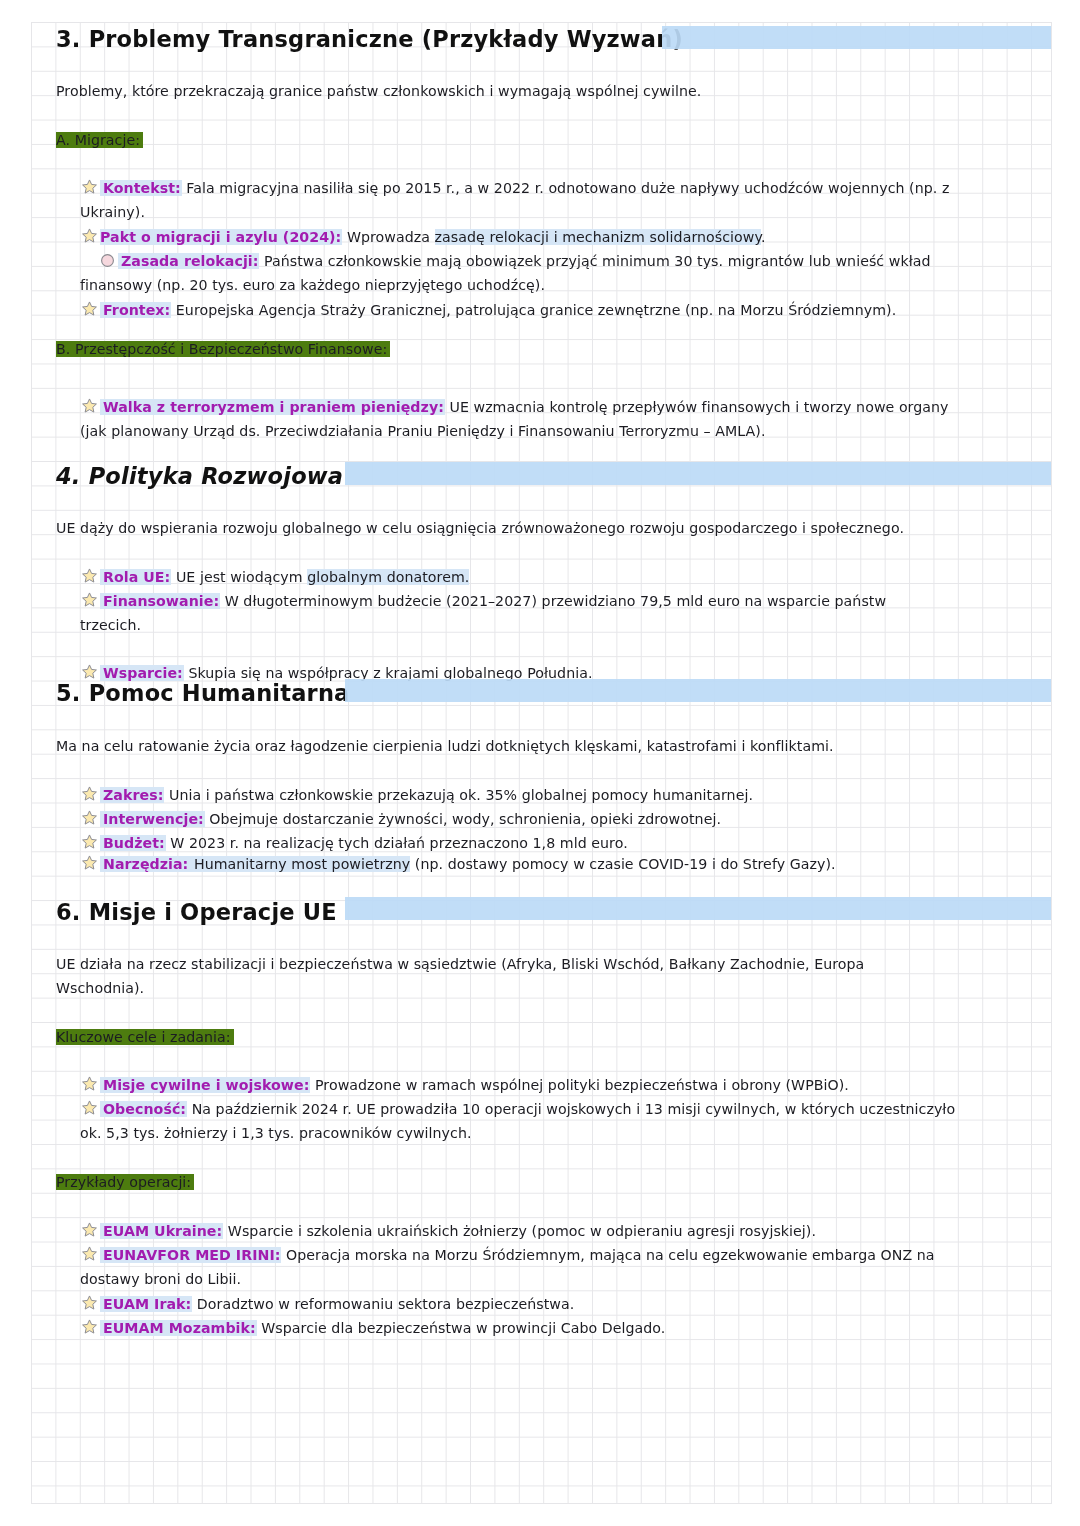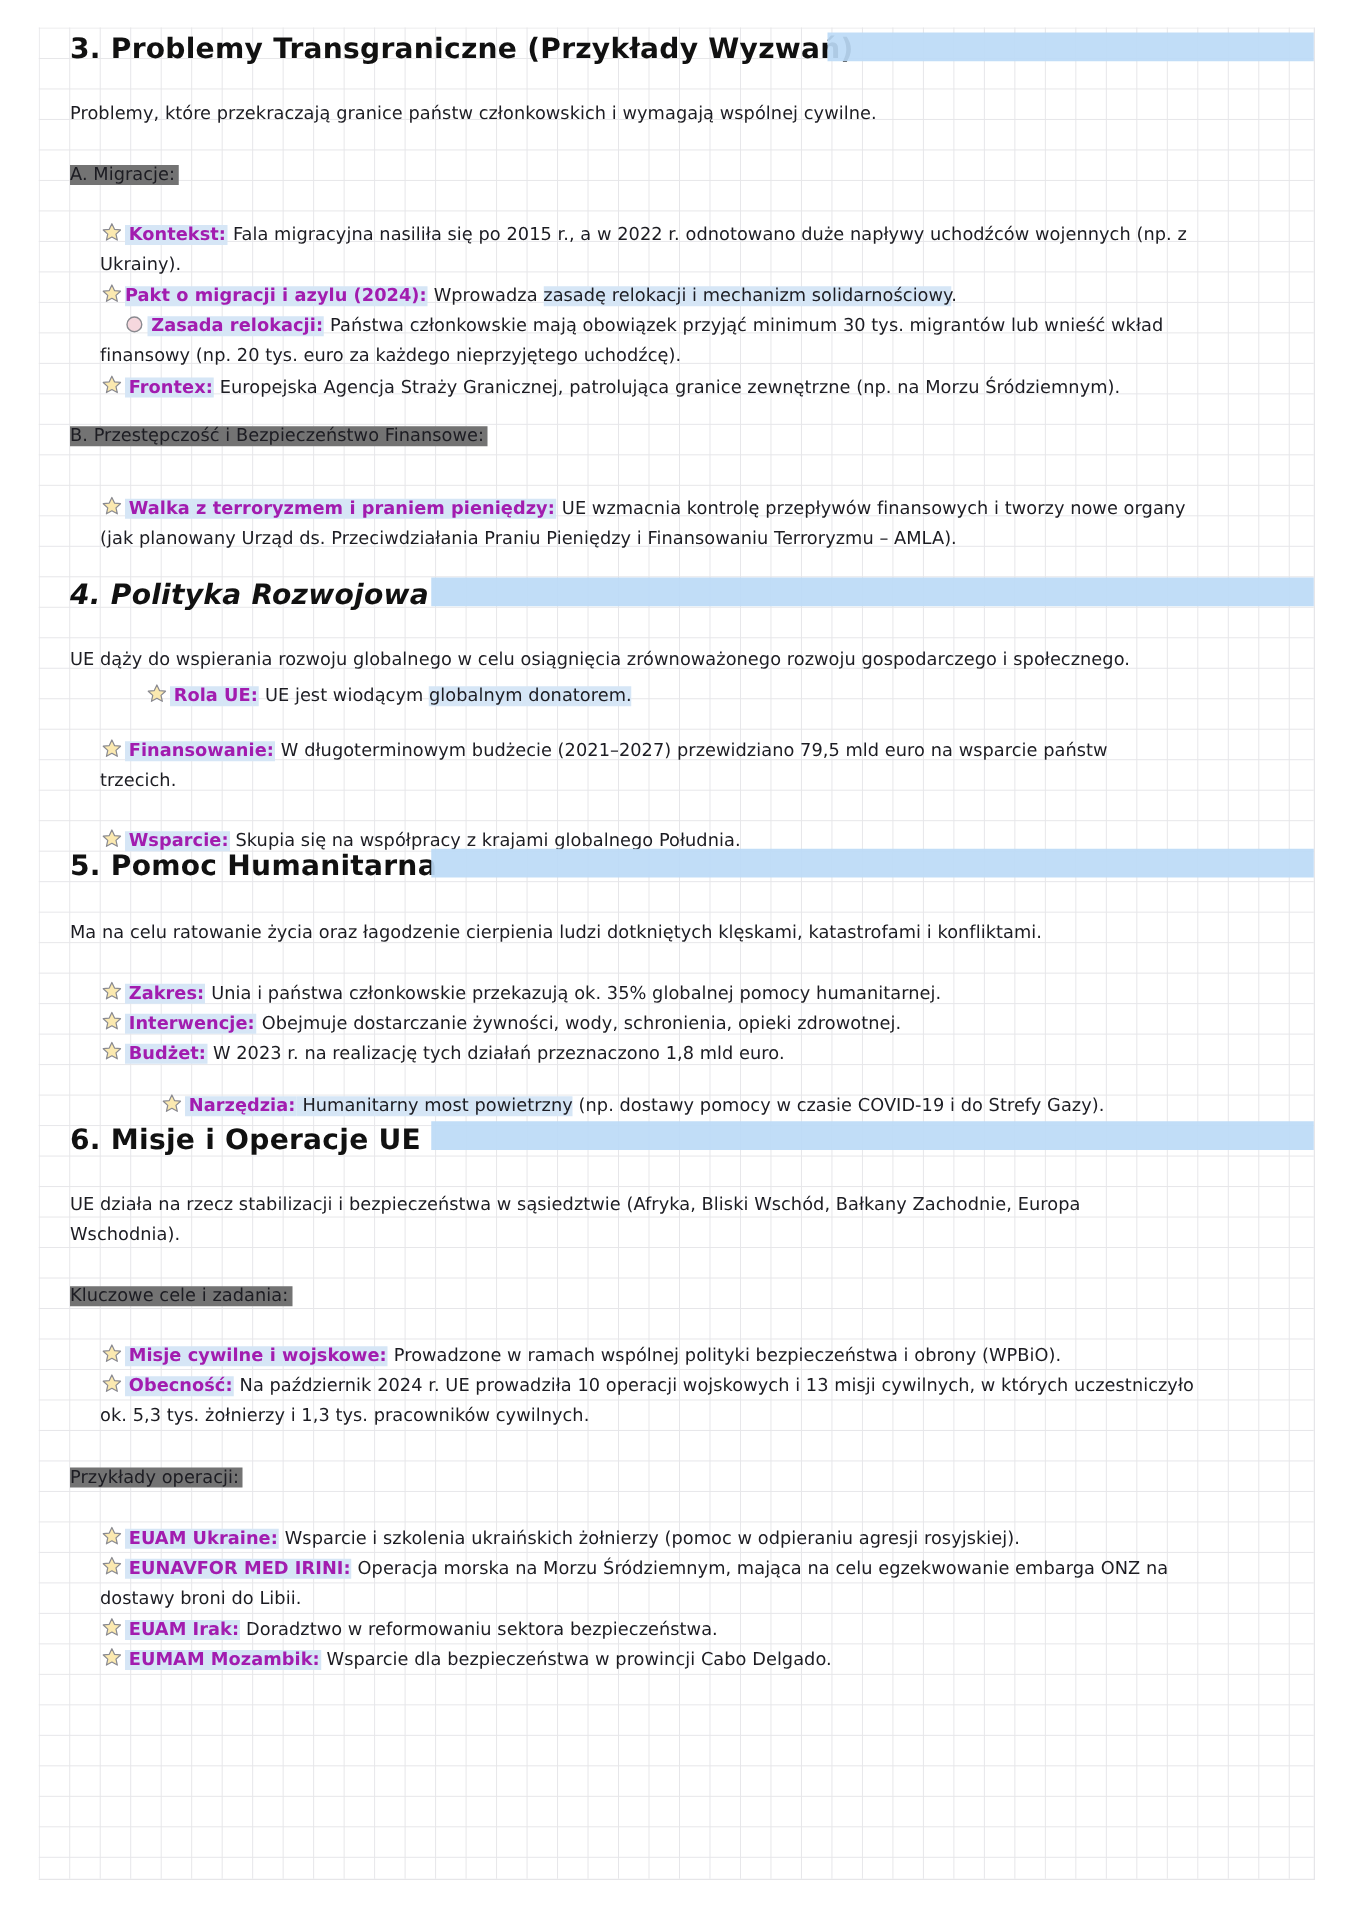--- a/index.html
+++ b/index.html
@@ -16,21 +16,21 @@
     background-size: 24.4px 24.4px;
     border-right: 1px solid #e6e6e9; border-bottom: 1px solid #e6e6e9;
   }
   .abs { position: absolute; white-space: nowrap; }
   .h1 {
     font-family: "DejaVu Sans", sans-serif; font-weight: bold; font-size: 22.5px;
     letter-spacing: 0.2px; color: #111; line-height: 30px;
   }
   .hbar { position: absolute; height: 23px; background: #bcdaf6; opacity: 0.92; }
   .p { font-size: 14.2px; line-height: 24px; color: #1c1c22; letter-spacing: 0.05px; }
-  .sub { font-size: 14.2px; line-height: 22px; background: #737373; padding: 0 3px 0 0; }
+  .sub { font-size: 14.2px; line-height: 22px; background: #4d7c0f; padding: 0 3px 0 0; }
   .key { font-weight: bold; background: #d6e6f6; padding: 0 1px 0 3px; color: #a21caf; }
   .hl { background: #d6e6f6; }
   .star { display: inline-block; width: 19px; height: 18px; vertical-align: -3px; margin-right: 1px; }
   .circ { display: inline-block; width: 15px; height: 15px; vertical-align: -2px; margin-right: 3px; }
 </style>
 </head>
 <body>
 
 <svg width="0" height="0" style="position:absolute">
   <defs>
@@ -82,21 +82,21 @@
   <svg class="star">
       <use href="#star"></use>
     </svg><span class="key">Walka z terroryzmem i praniem pieniędzy:</span><span> UE wzmacnia kontrolę przepływów finansowych i tworzy nowe organy</span>
 </div>
 <div class="abs p" style="left:80px;top:419px;">(jak planowany Urząd ds. Przeciwdziałania Praniu Pieniędzy i Finansowaniu Terroryzmu – AMLA).</div>
 
 <div class="abs h1" style="left:56px;top:461px;font-style:italic;">4. Polityka Rozwojowa</div>
 <div class="hbar" style="left:345px;top:462px;width:706px;"></div>
 <div class="abs p" style="left:56px;top:516px;">UE dąży do wspierania rozwoju globalnego w celu osiągnięcia zrównoważonego rozwoju gospodarczego i społecznego.</div>
 
-<div class="abs p" style="left:80px;top:545px;margin-left:36px;">
+<div class="abs p" style="left:80px;top:565px;">
   <svg class="star">
       <use href="#star"></use>
     </svg><span class="key">Rola UE:</span><span> UE jest wiodącym </span><span class="hl">globalnym donatorem.</span>
 </div>
 <div class="abs p" style="left:80px;top:589px;">
   <svg class="star">
       <use href="#star"></use>
     </svg><span class="key">Finansowanie:</span><span> W długoterminowym budżecie (2021–2027) przewidziano 79,5 mld euro na wsparcie państw</span>
 </div>
 <div class="abs p" style="left:80px;top:613px;">trzecich.</div>
@@ -118,21 +118,21 @@
 <div class="abs p" style="left:80px;top:807px;">
   <svg class="star">
       <use href="#star"></use>
     </svg><span class="key">Interwencje:</span><span> Obejmuje dostarczanie żywności, wody, schronienia, opieki zdrowotnej.</span>
 </div>
 <div class="abs p" style="left:80px;top:831px;">
   <svg class="star">
       <use href="#star"></use>
     </svg><span class="key">Budżet:</span><span> W 2023 r. na realizację tych działań przeznaczono 1,8 mld euro.</span>
 </div>
-<div class="abs p" style="left:80px;top:873px;margin-left:48px;">
+<div class="abs p" style="left:80px;top:852px;">
   <svg class="star">
       <use href="#star"></use>
     </svg><span class="key">Narzędzia:</span><span class="hl"> Humanitarny most powietrzny</span><span> (np. dostawy pomocy w czasie COVID-19 i do Strefy Gazy).</span>
 </div>
 
 <div class="abs h1" style="left:56px;top:897px;">6. Misje i Operacje UE</div>
 <div class="hbar" style="left:345px;top:897px;width:706px;"></div>
 <div class="abs p" style="left:56px;top:952px;">UE działa na rzecz stabilizacji i bezpieczeństwa w sąsiedztwie (Afryka, Bliski Wschód, Bałkany Zachodnie, Europa</div>
 <div class="abs p" style="left:56px;top:976px;">Wschodnia).</div>
 

